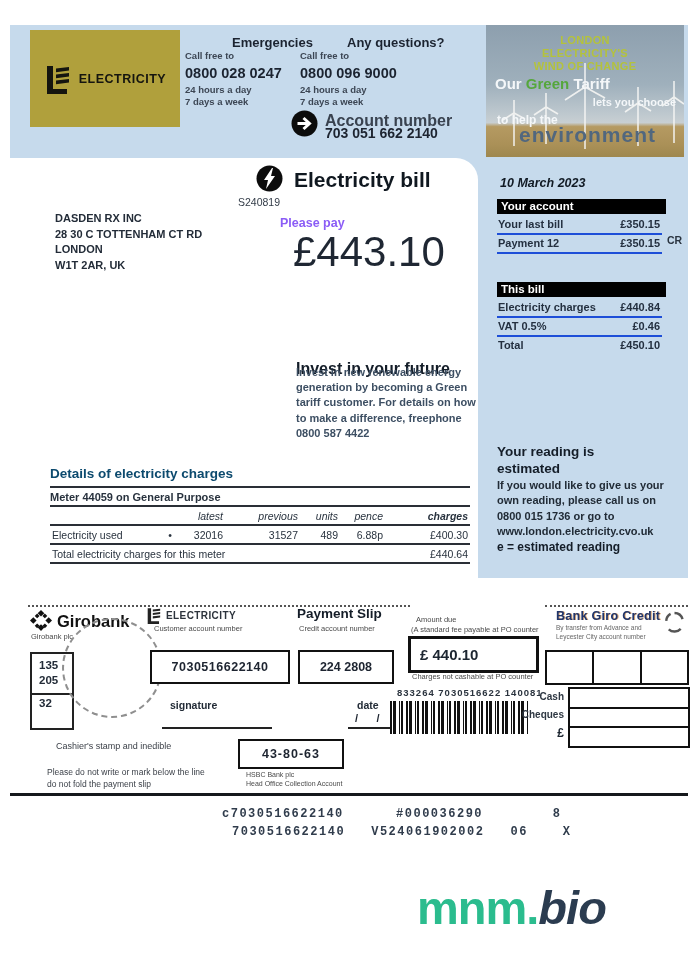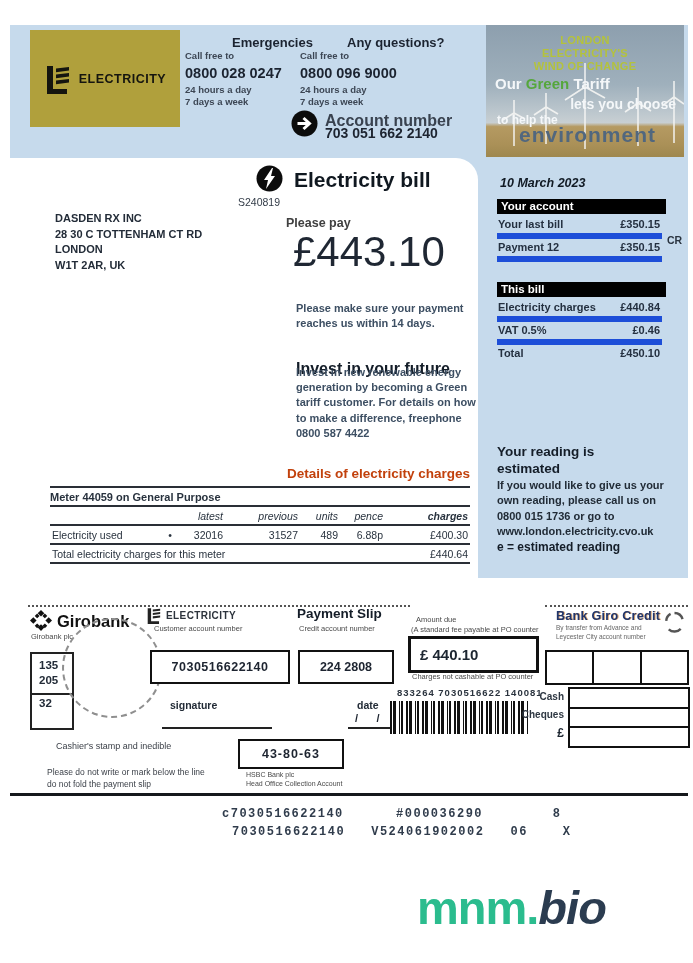--- a/index.html
+++ b/index.html
@@ -20,21 +20,21 @@
   .hcol .cf{font-size:9.5px;font-weight:600;color:#3c4654;}
   .hcol .ph{font-size:14.5px;font-weight:bold;margin-top:4px;}
   .hcol .hrs{font-size:9.5px;font-weight:600;color:#3c4654;margin-top:4px;}
 
   .promo{left:486px;top:25px;width:198px;height:132px;overflow:hidden;
     background:linear-gradient(180deg,#8d9fae 0%,#9fb0bc 45%,#bfc9cf 68%,#c8cfd2 74%,#b59a62 77%,#ab9158 90%,#9e874e 100%);}
   .promo .toptxt{position:absolute;width:100%;text-align:center;font-weight:bold;font-size:11px;color:#b4c23c;letter-spacing:.3px;}
   .promo .wtxt{position:absolute;color:#f4f7f9;font-weight:bold;}
 
   .bar-black{background:#000;color:#fff;font-size:11.5px;font-weight:bold;line-height:15px;padding-left:4px;width:165px;height:15px;}
-  .srow{display:flex;justify-content:space-between;border-bottom:6px solid #1d4ed8;padding:2px 2px 3px 1px;}
+  .srow{display:flex;justify-content:space-between;border-bottom:2px solid #1d4ed8;padding:2px 2px 3px 1px;}
   .srows{width:165px;font-size:11px;font-weight:600;color:#243040;}
   .sval{font-weight:bold;}
 
   .ctable{border-top:2px solid #2a2f36;font-size:10.5px;color:#28323e;}
   .crow{display:flex;align-items:flex-start;border-bottom:2px solid #2a2f36;padding:2.5px 0;}
   .c-label{width:110px;padding-left:2px;}
   .c-bullet{width:16px;text-align:center;}
   .c1{width:45px;text-align:right;}
   .c2{width:75px;text-align:right;}
   .c3{width:40px;text-align:right;}
@@ -108,42 +108,41 @@
       </g>
     </svg>
     <div class="toptxt" style="top:9px;">LONDON</div>
     <div class="toptxt" style="top:22px;">ELECTRICITY'S</div>
     <div class="toptxt" style="top:35px;">WIND OF CHANGE</div>
     <div class="wtxt" style="left:9px;top:50px;font-size:15px;">
       <span>Our</span>
       <span style="color:#55a73c;">Green</span>
       <span>Tariff</span>
     </div>
-    <div class="wtxt" style="right:8px;top:71px;font-size:14px;">lets you choose</div>
+    <div class="wtxt" style="right:8px;top:71px;font-size:11px;">lets you choose</div>
     <div class="wtxt" style="left:11px;top:88px;font-size:12px;">to help the</div>
     <div class="abs" style="left:33px;top:98px;font-size:21px;font-weight:bold;color:#51677e;letter-spacing:1px;">environment</div>
   </div>
 
   <div class="abs" style="left:238px;top:196px;font-size:10.5px;color:#333c48;">S240819</div>
   <div class="abs" style="left:55px;top:211px;font-size:11px;line-height:15.5px;color:#232c38;font-weight:600;">
     <div>DASDEN RX INC</div>
     <div>28 30 C TOTTENHAM CT RD</div>
     <div>LONDON</div>
     <div>W1T 2AR, UK</div>
   </div>
 
   <svg class="abs" style="left:256px;top:165px;" width="27" height="27" viewBox="0 0 27 27">
     <circle cx="13.5" cy="13.5" r="13" fill="#0c0c0c"></circle>
     <path d="M16 3 L8 15 h4 l-2 9 9 -13 h-4 l2 -8 Z" fill="#fff"></path>
   </svg>
   <div class="abs b" style="left:294px;top:168px;font-size:21px;color:#101820;">Electricity bill</div>
 
-  <div class="abs" style="left:286px;top:216px;font-size:12.5px;font-weight:bold;color:#404040;">Please pay</div>
+  <div class="abs" style="left:280px;top:216px;font-size:12.5px;font-weight:bold;color:#8b5cf6;">Please pay</div>
   <div class="abs" style="left:293px;top:228px;font-size:42px;color:#1f2733;">£443.10</div>
-  <div class="abs" style="left:296px;top:301px;width:178px;font-size:11px;font-weight:600;line-height:1.4;color:#3d4f63;">Please make sure your payment reaches us within 14 days.</div>
 
   <div class="abs b" style="left:296px;top:360px;font-size:16px;color:#141d28;">Invest in your future</div>
   <div class="abs" style="left:296px;top:365px;width:186px;font-size:11px;font-weight:600;line-height:1.38;color:#3d4f63;">Invest in new renewable energy generation by becoming a Green tariff customer. For details on how to make a difference, freephone 0800 587 4422</div>
 
   <div class="abs b i" style="left:500px;top:176px;font-size:12.5px;color:#111a24;">10 March 2023</div>
 
   <div class="abs bar-black" style="left:497px;top:199px;">Your account</div>
   <div class="abs srows" style="left:497px;top:216px;">
     <div class="srow">
       <span>Your last bill</span>
@@ -170,21 +169,21 @@
       <span>Total</span>
       <span class="sval">£450.10</span>
     </div>
   </div>
 
   <div class="abs b" style="left:497px;top:444px;width:150px;font-size:13.5px;line-height:1.25;color:#141d28;">Your reading is estimated</div>
   <div class="abs" style="left:497px;top:478px;width:176px;font-size:11px;font-weight:600;line-height:1.4;color:#212b36;">If you would like to give us your own reading, please call us on 0800 015 1736 or go to www.london.electricity.cvo.uk</div>
   <div class="abs b" style="left:497px;top:540px;font-size:12px;color:#141d28;">e = estimated reading</div>
 
   <div class="abs" style="left:50px;top:466px;width:420px;">
-    <div class="b" style="font-size:13.5px;color:#c2410c;margin-bottom:5px;text-align:right;">Details of electricity charges</div>
+    <div class="b" style="font-size:13.5px;color:#0c4a6e;margin-bottom:5px;">Details of electricity charges</div>
     <div class="ctable">
       <div class="crow b" style="font-size:11px;">
         <span>Meter 44059 on General Purpose</span>
       </div>
       <div class="crow i" style="border-bottom-width:2.5px;">
         <span class="c-label"></span>
         <span class="c-bullet"></span>
         <span class="c1">latest</span>
         <span class="c2">previous</span>
         <span class="c3">units</span>

